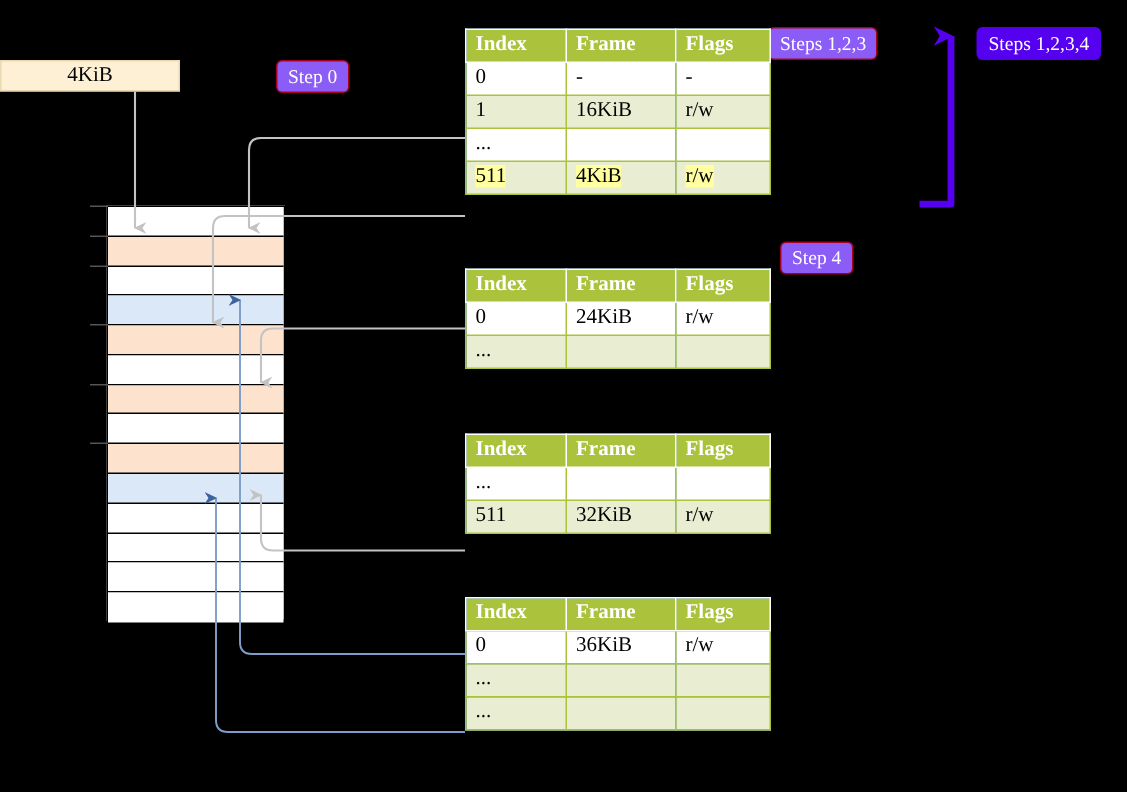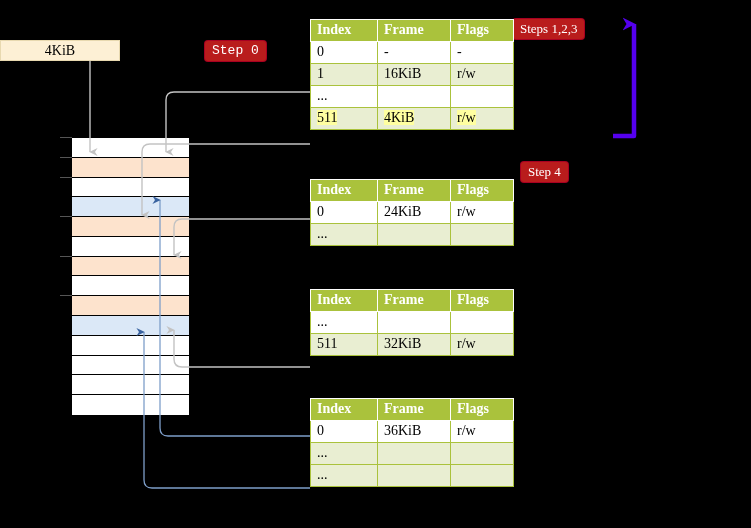--- a/index.html
+++ b/index.html
@@ -17,24 +17,24 @@
     display:flex;align-items:center;justify-content:center;
     font-size:14px;color:#000;box-sizing:border-box;
   }
 
   
   .steplabel{
     font-size:13px;color:#ffffff;
     padding:2px 7px 3px 7px;border-radius:3px;
     white-space:nowrap;line-height:15px;
   }
-  .red{background:#b91c1c;box-shadow:0 0 0 1px #a80021;}
+  .red{background:#8b5cf6;box-shadow:0 0 0 1px #a80021;}
   .purple{background:#5500ee;box-shadow:0 0 0 1px #5500ee;}
 
-  #lbl-step0{left:205px;top:41px;font-family:Liberation Mono, monospace;}
+  #lbl-step0{left:185px;top:41px;}
   #lbl-steps123{left:513px;top:19px;}
   #lbl-steps1234{left:652px;top:19px;}
   #lbl-step4{left:521px;top:162px;}
 
   
   #memblock{left:71px;top:137px;width:119px;height:277px;
             border:1px solid #000;box-sizing:border-box;background:#fff;}
   .memrow{width:100%;box-sizing:border-box;border-bottom:1px solid #000;}
   .memrow:last-child{border-bottom:none;}
   .m-white{background:#ffffff;}
@@ -74,20 +74,21 @@
 <body>
 
 <div class="root">
 
   <div class="abs" id="kib-box">
     <span>4KiB</span>
   </div>
 
   <div class="abs steplabel red" id="lbl-step0">Step 0</div>
   <div class="abs steplabel red" id="lbl-steps123">Steps 1,2,3</div>
+  <div class="abs steplabel purple" id="lbl-steps1234">Steps 1,2,3,4</div>
   <div class="abs steplabel red" id="lbl-step4">Step 4</div>
 
   <div class="abs" id="memblock">
       <div class="memrow m-white" style="height: 19.7857px;"></div>
       <div class="memrow m-orange" style="height: 19.7857px;"></div>
       <div class="memrow m-white" style="height: 19.7857px;"></div>
       <div class="memrow m-blue" style="height: 19.7857px;"></div>
       <div class="memrow m-orange" style="height: 19.7857px;"></div>
       <div class="memrow m-white" style="height: 19.7857px;"></div>
       <div class="memrow m-orange" style="height: 19.7857px;"></div>

